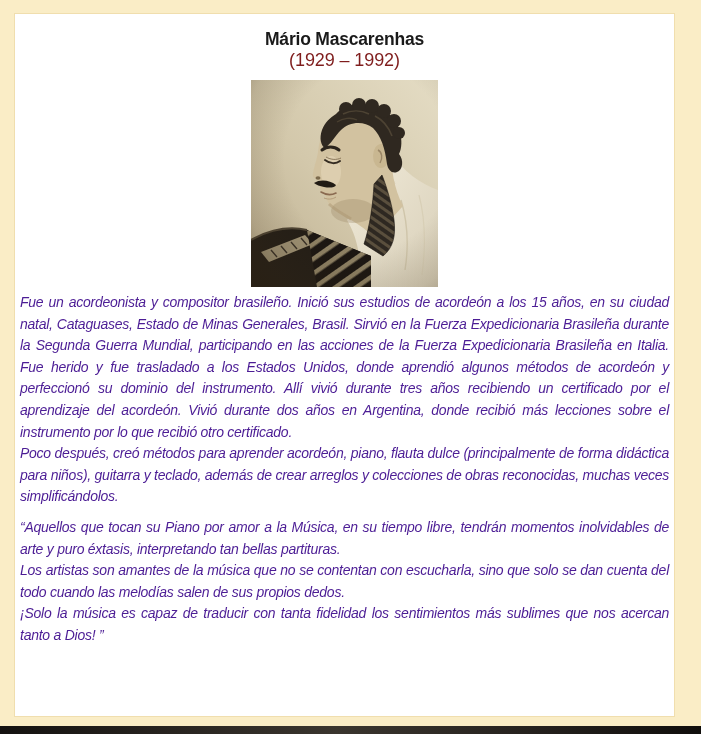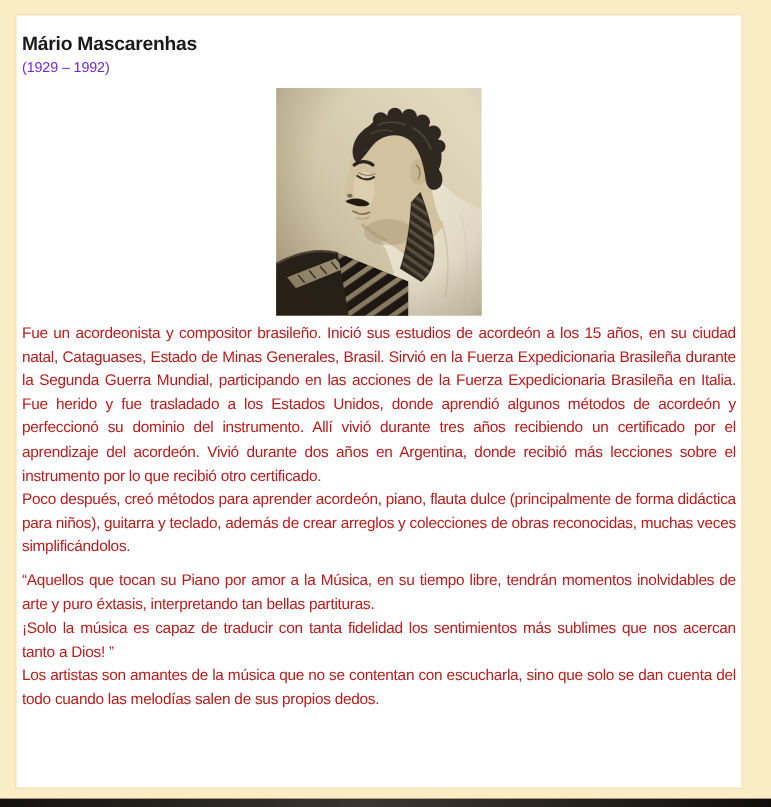--- a/index.html
+++ b/index.html
@@ -24,34 +24,34 @@
     top: 14px;
     width: 659px;
     height: 702px;
     background: #FFFFFF;
     box-shadow: 0 0 0 1px rgba(220,195,130,0.35);
     box-sizing: border-box;
     padding: 14px 5px 0 5px;
     overflow: hidden;
   }
   .doc-header {
-    text-align: left;
+    text-align: center;
     color: #1F1F1F;
   }
   .doc-title {
     font-size: 17.5px;
     font-weight: bold;
     line-height: 22px;
     letter-spacing: -0.2px;
     color: #1A1A1A;
   }
   .doc-years {
-    font-size: 13px;
+    font-size: 18px;
     line-height: 21px;
-    color: #6d28d9;
+    color: #7f1d1d;
     letter-spacing: -0.1px;
   }
   .doc-url {
     font-size: 14.5px;
     line-height: 21px;
     color: #2B2B2B;
     letter-spacing: -0.2px;
   }
   .photo-wrap {
     width: 187px;
@@ -61,22 +61,23 @@
   .photo-wrap svg {
     display: block;
     width: 187px;
     height: 207px;
   }
   .content {
     margin-top: 5px;
     font-size: 14px;
     letter-spacing: -0.25px;
     line-height: 21.6px;
-    color: #b91c1c;
+    color: #4c1d95;
     text-align: justify;
+    font-style: italic;
   }
   .content p {
     margin: 0;
   }
   .content p.spaced {
     margin-top: 9px;
   }
   .bottom-bar {
     position: absolute;
     left: 0;
@@ -167,21 +168,21 @@
         <polygon points="56,150 120,176 120,207 66,207" fill="url(#bellowsPat)"></polygon>
 
         <rect x="0" y="0" width="187" height="207" fill="url(#vig)"></rect>
       </svg>
     </div>
 
     <div class="content">
       <p>Fue un acordeonista y compositor brasileño. Inició sus estudios de acordeón a los 15 años, en su ciudad natal, Cataguases, Estado de Minas Generales, Brasil. Sirvió en la Fuerza Expedicionaria Brasileña durante la Segunda Guerra Mundial, participando en las acciones de la Fuerza Expedicionaria Brasileña en Italia. Fue herido y fue trasladado a los Estados Unidos, donde aprendió algunos métodos de acordeón y perfeccionó su dominio del instrumento. Allí vivió durante tres años recibiendo un certificado por el aprendizaje del acordeón. Vivió durante dos años en Argentina, donde recibió más lecciones sobre el instrumento por lo que recibió otro certificado.</p>
       <p>Poco después, creó métodos para aprender acordeón, piano, flauta dulce (principalmente de forma didáctica para niños), guitarra y teclado, además de crear arreglos y colecciones de obras reconocidas, muchas veces simplificándolos.</p>
       <p class="spaced">“Aquellos que tocan su Piano por amor a la Música, en su tiempo libre, tendrán momentos inolvidables de arte y puro éxtasis, interpretando tan bellas partituras.</p>
+      <p>Los artistas son amantes de la música que no se contentan con escucharla, sino que solo se dan cuenta del todo cuando las melodías salen de sus propios dedos.</p>
       <p>¡Solo la música es capaz de traducir con tanta fidelidad los sentimientos más sublimes que nos acercan tanto a Dios! ”</p>
-      <p>Los artistas son amantes de la música que no se contentan con escucharla, sino que solo se dan cuenta del todo cuando las melodías salen de sus propios dedos.</p>
     </div>
 
   </div>
 
   <div class="bottom-bar"></div>
 
 </div>
 
 </body></html>

